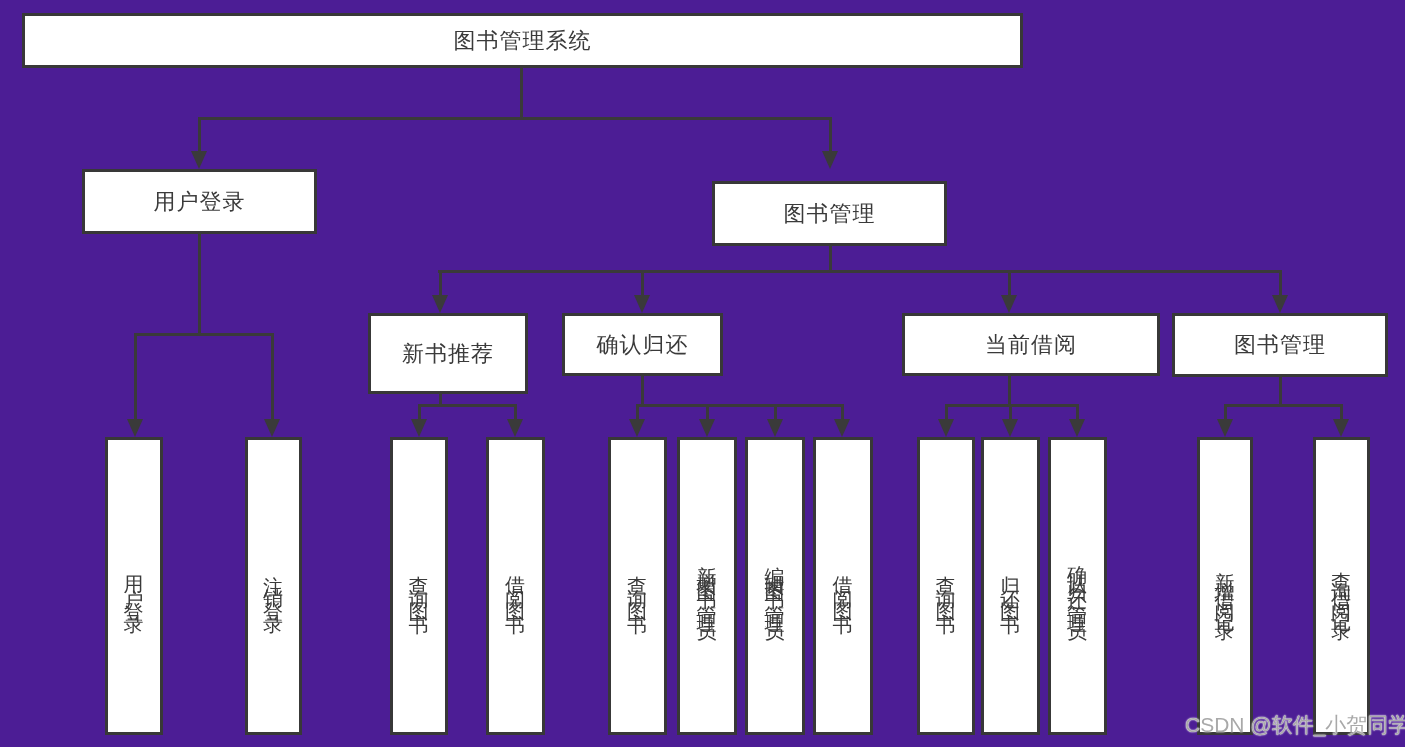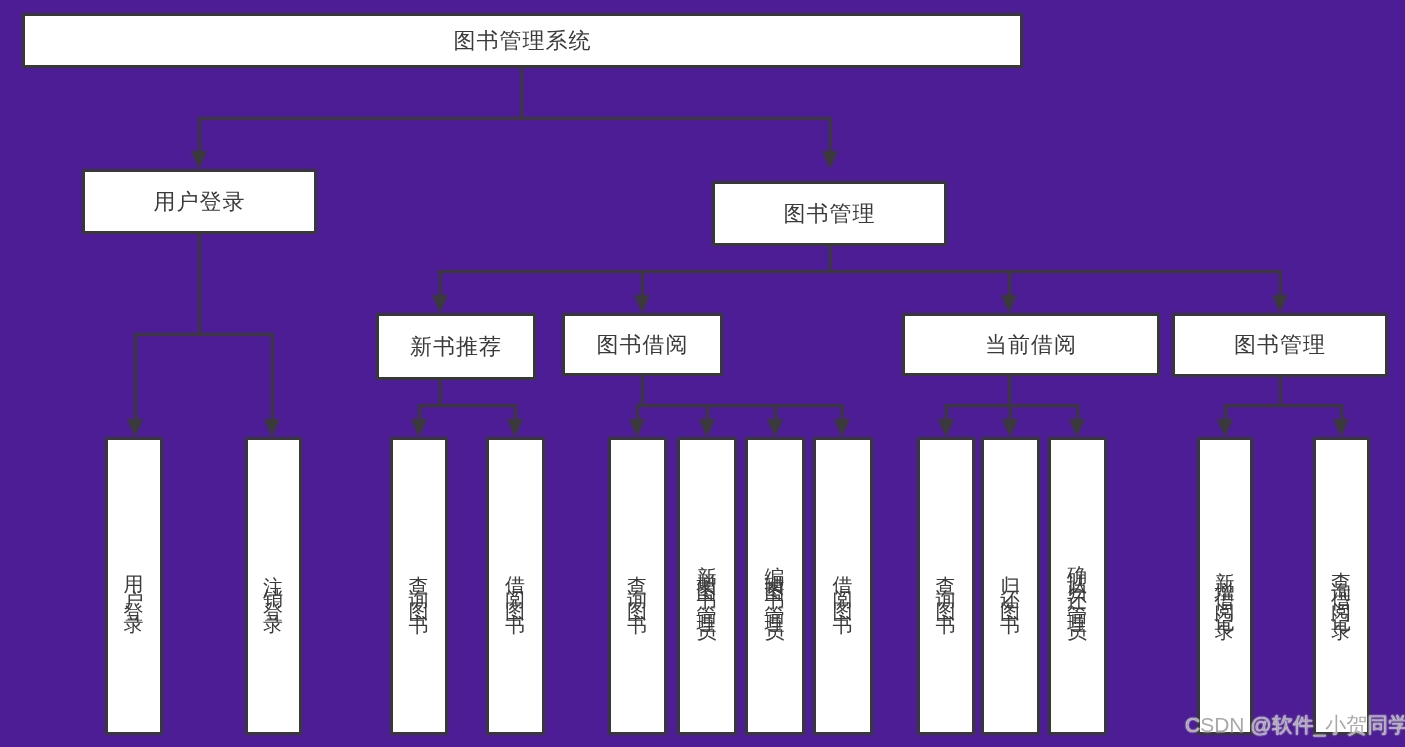--- a/index.html
+++ b/index.html
@@ -95,26 +95,26 @@
   </div>
 
   <div class="node h" style="left:82px;top:169px;width:235px;height:65px">
     <span>用户登录</span>
   </div>
 
   <div class="node h" style="left:712px;top:181px;width:235px;height:65px">
     <span>图书管理</span>
   </div>
 
-  <div class="node h" style="left:376px;top:313px;width:160px;height:67px">
+  <div class="node h" style="left:368px;top:313px;width:160px;height:81px">
     <span>新书推荐</span>
   </div>
 
   <div class="node h" style="left:562px;top:313px;width:161px;height:63px">
-    <span>图书借阅</span>
+    <span>确认归还</span>
   </div>
 
   <div class="node h" style="left:902px;top:313px;width:258px;height:63px">
     <span>当前借阅</span>
   </div>
 
   <div class="node h" style="left:1172px;top:313px;width:216px;height:64px">
     <span>图书管理</span>
   </div>
 

